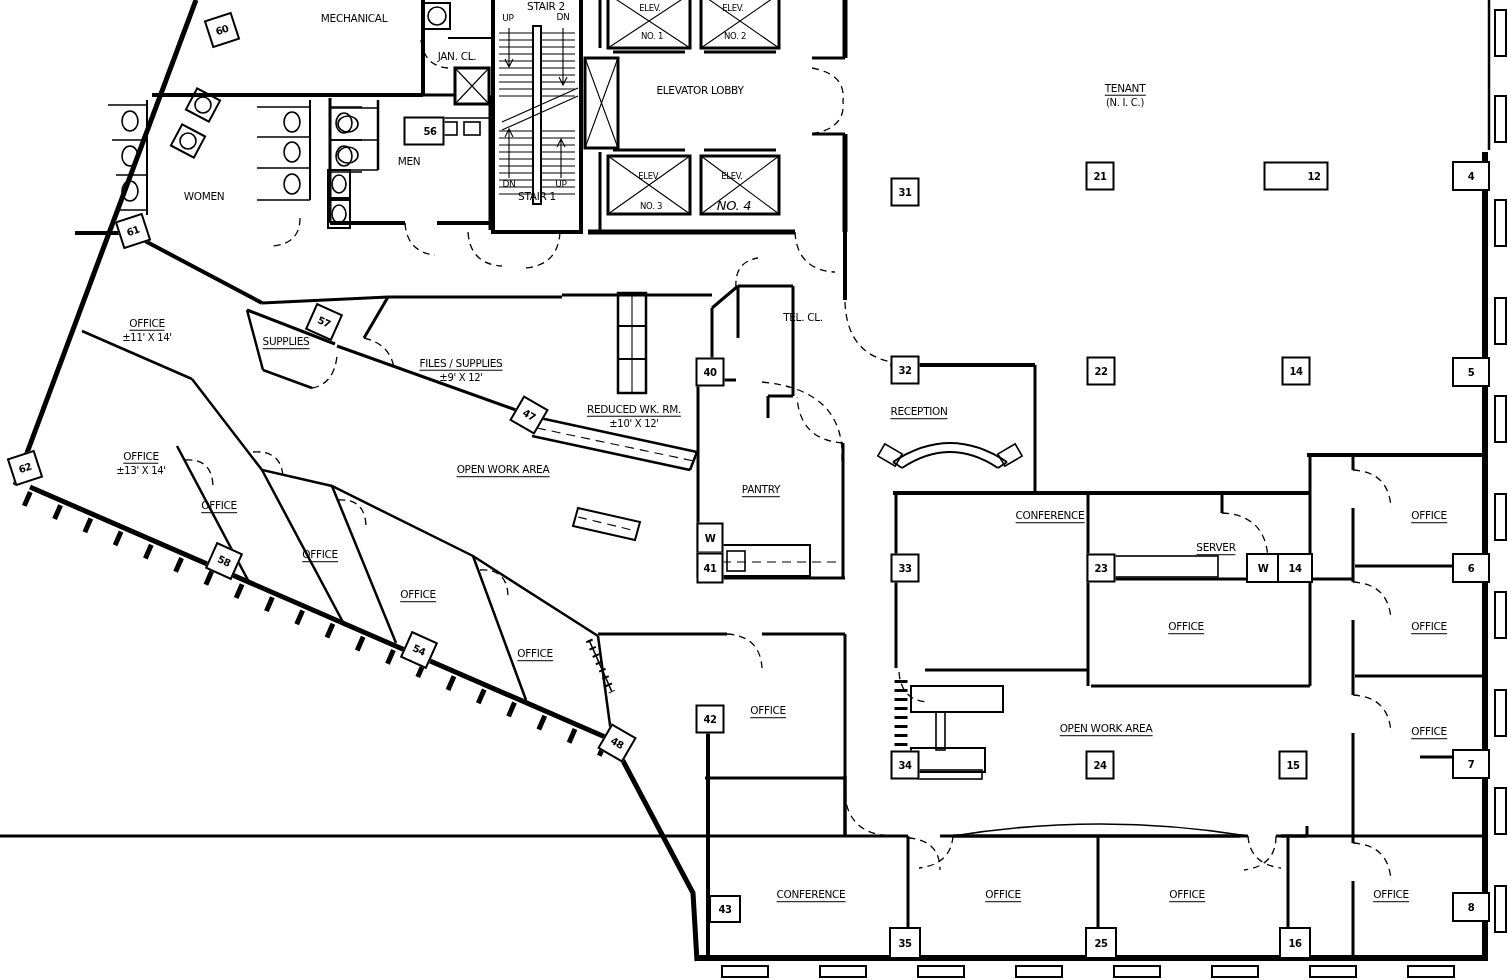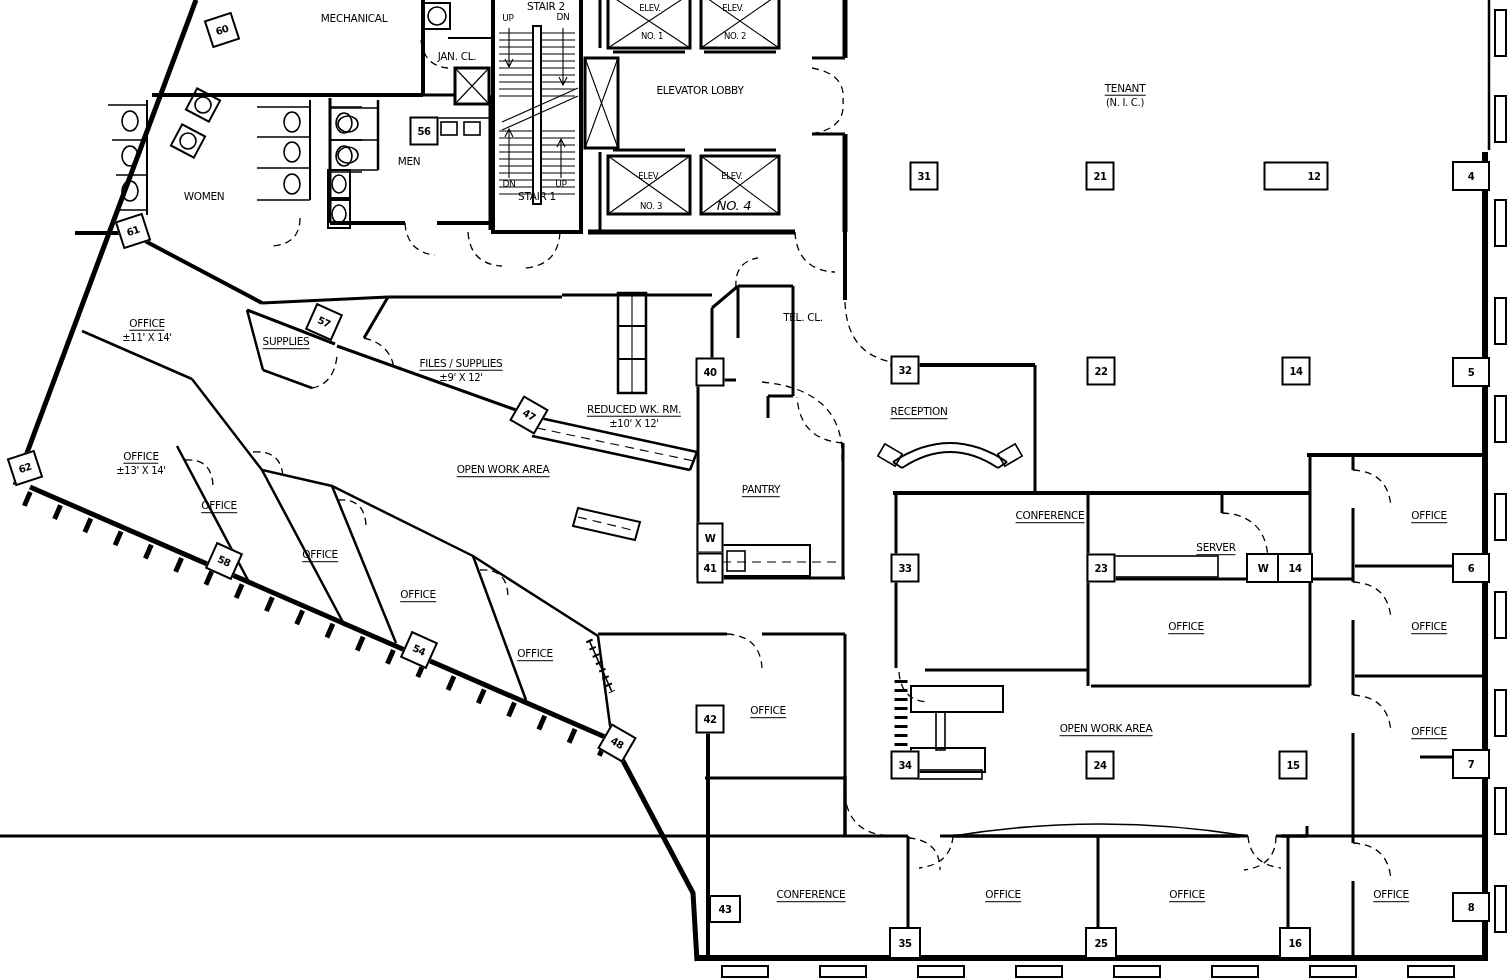--- a/index.html
+++ b/index.html
@@ -348,32 +348,32 @@
     <div class="lbl" style="left: 1429px; top: 627px;"><span class="m u">OFFICE</span></div>
     <div class="lbl" style="left: 1429px; top: 732px;"><span class="m u">OFFICE</span></div>
     <div class="lbl" style="left: 768px; top: 711px;"><span class="m u">OFFICE</span></div>
     <div class="lbl" style="left: 811px; top: 895px;"><span class="m u">CONFERENCE</span></div>
     <div class="lbl" style="left: 1003px; top: 895px;"><span class="m u">OFFICE</span></div>
     <div class="lbl" style="left: 1187px; top: 895px;"><span class="m u">OFFICE</span></div>
     <div class="lbl" style="left: 1391px; top: 895px;"><span class="m u">OFFICE</span></div>
     <div class="marker" style="width: 25px; height: 25px; left: 222px; top: 30px; transform: translate(-50%, -50%) rotate(-18deg);">60</div>
     <div class="marker" style="width: 25px; height: 25px; left: 133px; top: 231px; transform: translate(-50%, -50%) rotate(-18deg);">61</div>
     <div class="marker" style="width: 25px; height: 25px; left: 25px; top: 468px; transform: translate(-50%, -50%) rotate(-18deg);">62</div>
-    <div class="marker" style="width: 25px; height: 25px; left: 424px; top: 131px; transform: translate(-50%, -50%);">56</div>
+    <div class="marker" style="width: 25px; height: 25px; left: 424px; top: 131px; transform: translate(-50%, -50%); padding-left: 12px;">56</div>
     <div class="marker" style="width: 25px; height: 25px; left: 324px; top: 322px; transform: translate(-50%, -50%) rotate(24deg);">57</div>
     <div class="marker" style="width: 25px; height: 25px; left: 529px; top: 415px; transform: translate(-50%, -50%) rotate(30deg);">47</div>
     <div class="marker" style="width: 25px; height: 25px; left: 224px; top: 561px; transform: translate(-50%, -50%) rotate(24deg);">58</div>
     <div class="marker" style="width: 25px; height: 25px; left: 419px; top: 650px; transform: translate(-50%, -50%) rotate(24deg);">54</div>
     <div class="marker" style="width: 25px; height: 25px; left: 617px; top: 743px; transform: translate(-50%, -50%) rotate(30deg);">48</div>
     <div class="marker" style="width: 25px; height: 25px; left: 710px; top: 372px; transform: translate(-50%, -50%);">40</div>
     <div class="marker" style="width: 23px; height: 27px; left: 710px; top: 538px; transform: translate(-50%, -50%);">W</div>
     <div class="marker" style="width: 23px; height: 27px; left: 710px; top: 568px; transform: translate(-50%, -50%);">41</div>
     <div class="marker" style="width: 25px; height: 25px; left: 710px; top: 719px; transform: translate(-50%, -50%);">42</div>
     <div class="marker" style="width: 28px; height: 24px; left: 725px; top: 909px; transform: translate(-50%, -50%);">43</div>
-    <div class="marker" style="width: 25px; height: 25px; left: 905px; top: 176px; transform: translate(-50%, -50%); margin-left: 19px;">31</div>
+    <div class="marker" style="width: 25px; height: 25px; left: 905px; top: 192px; transform: translate(-50%, -50%);">31</div>
     <div class="marker" style="width: 25px; height: 25px; left: 1100px; top: 176px; transform: translate(-50%, -50%);">21</div>
     <div class="marker" style="width: 25px; height: 25px; left: 1296px; top: 176px; transform: translate(-50%, -50%); padding-left: 36px;">12</div>
     <div class="marker" style="width: 34px; height: 26px; left: 1471px; top: 176px; transform: translate(-50%, -50%);">4</div>
     <div class="marker" style="width: 25px; height: 25px; left: 905px; top: 370px; transform: translate(-50%, -50%);">32</div>
     <div class="marker" style="width: 25px; height: 25px; left: 1101px; top: 371px; transform: translate(-50%, -50%);">22</div>
     <div class="marker" style="width: 25px; height: 25px; left: 1296px; top: 371px; transform: translate(-50%, -50%);">14</div>
     <div class="marker" style="width: 34px; height: 26px; left: 1471px; top: 372px; transform: translate(-50%, -50%);">5</div>
     <div class="marker" style="width: 25px; height: 25px; left: 905px; top: 568px; transform: translate(-50%, -50%);">33</div>
     <div class="marker" style="width: 25px; height: 25px; left: 1101px; top: 568px; transform: translate(-50%, -50%);">23</div>
     <div class="marker" style="width: 30px; height: 26px; left: 1263px; top: 568px; transform: translate(-50%, -50%);">W</div>

